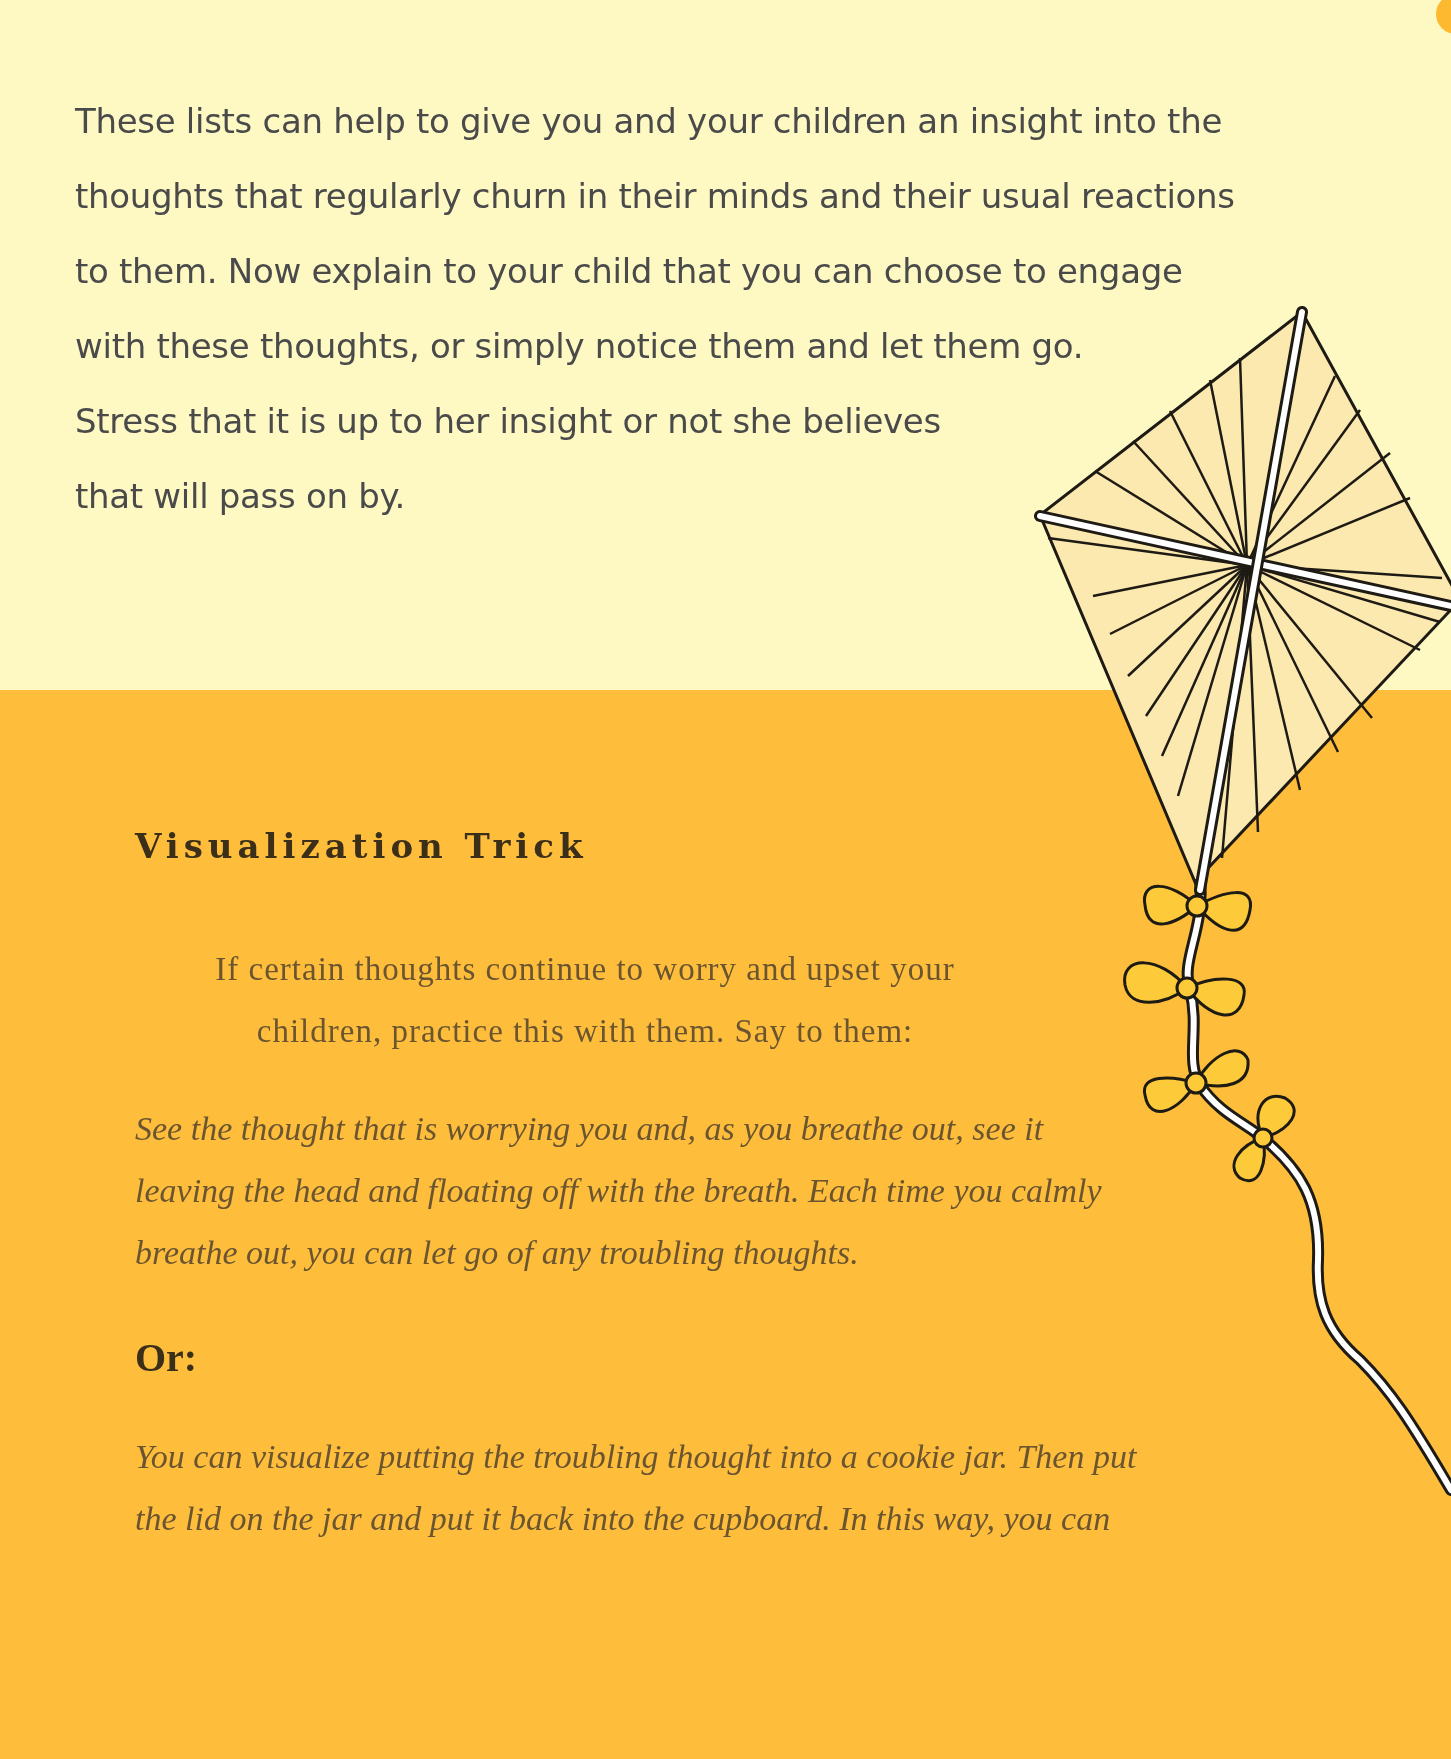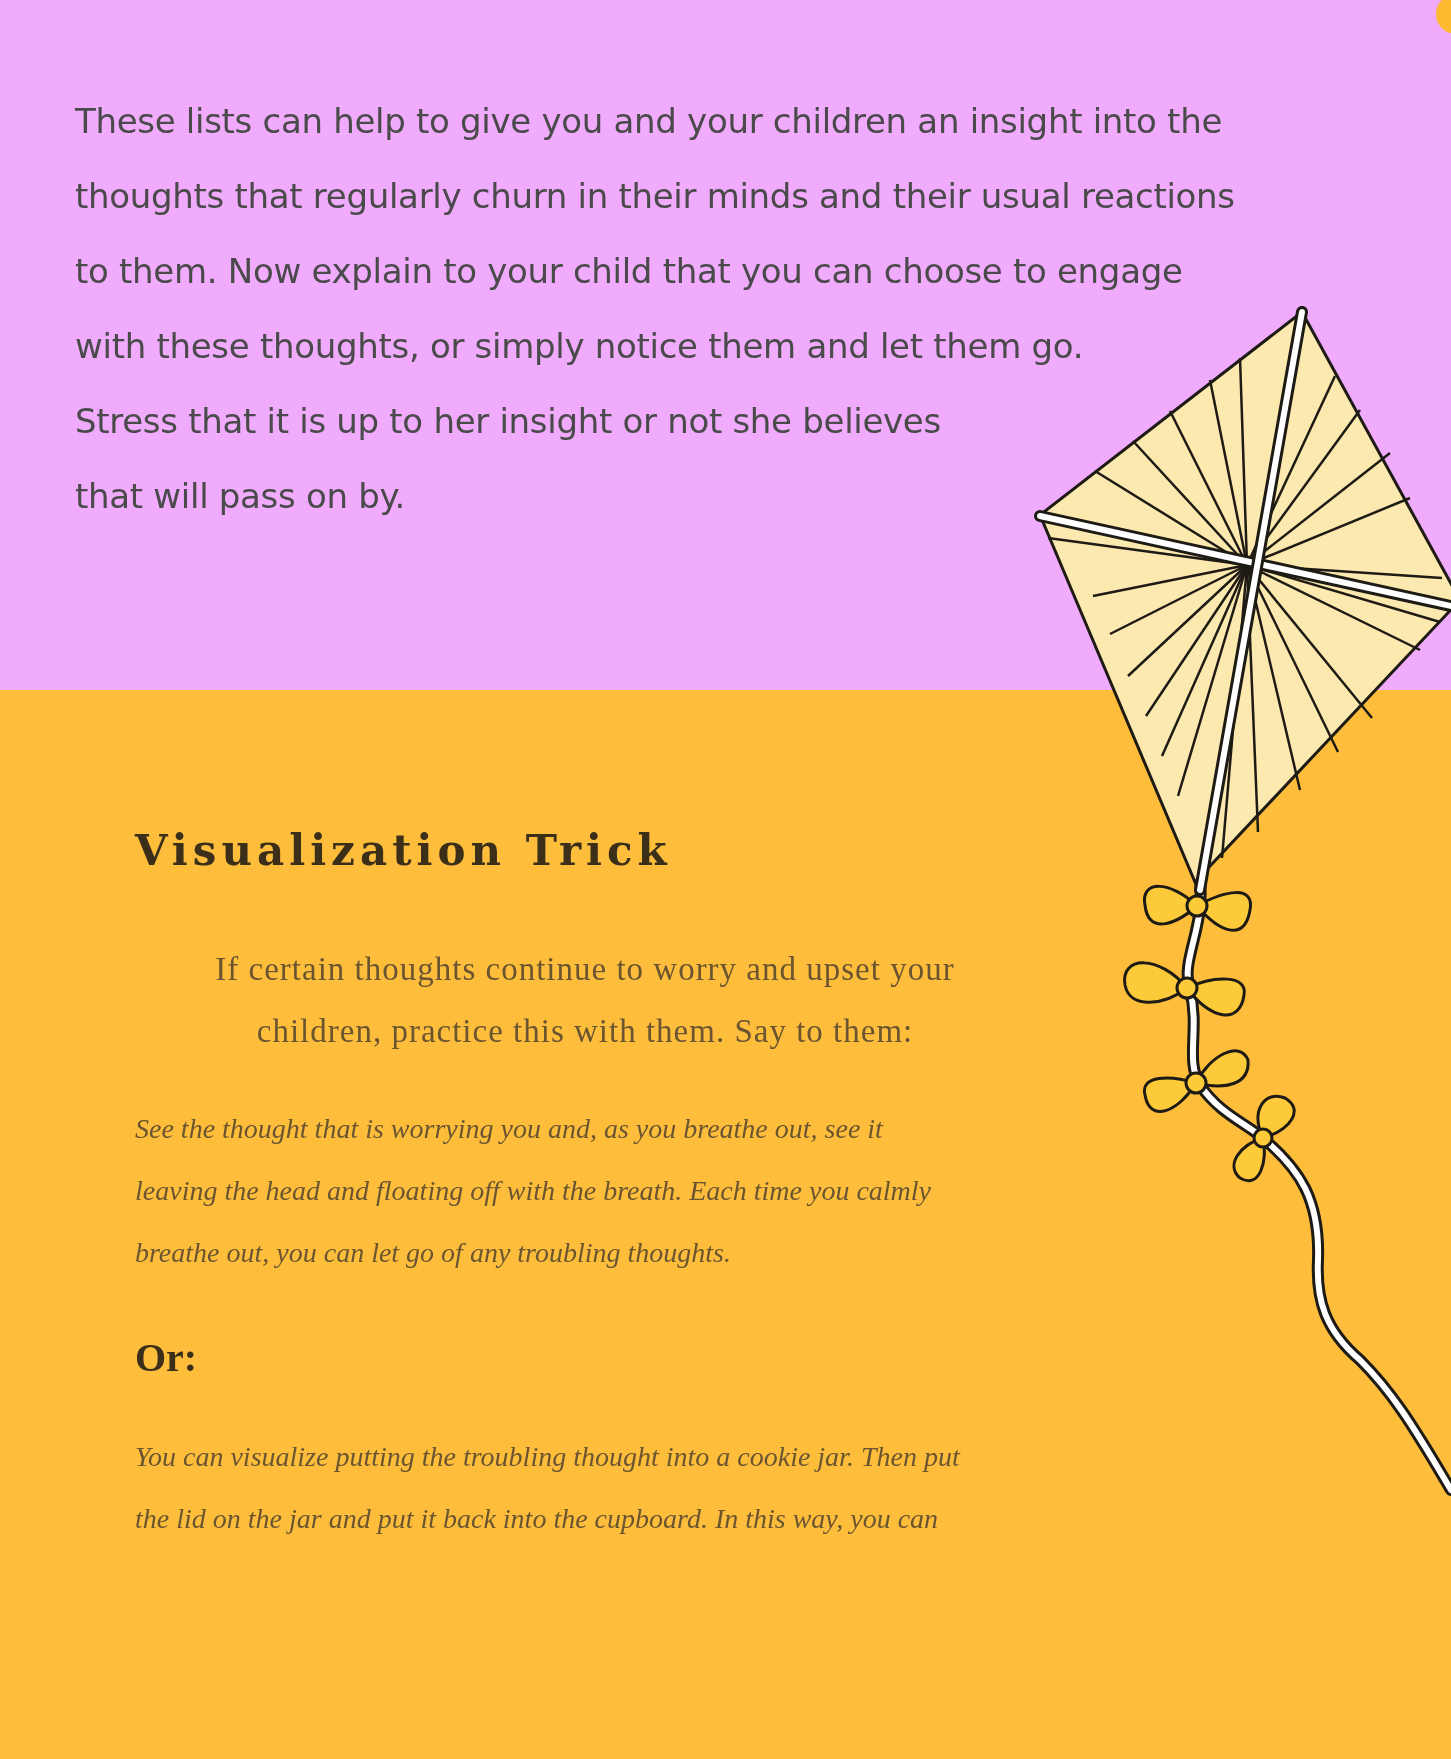--- a/index.html
+++ b/index.html
@@ -2,51 +2,51 @@
 <html><head>
   <meta charset="utf-8">
   <style>
     html, body { margin: 0; padding: 0; }
     body {
       width: 1451px; height: 1759px; position: relative; overflow: hidden;
       background: #ffffff;
     }
     .page { position: absolute; inset: 0; }
     .top-section {
-      position: absolute; left: 0; top: 0; width: 1451px; height: 690px; background: #f0abfc;
+      position: absolute; left: 0; top: 0; width: 1451px; height: 690px; background: #fef9c3;
     }
     .corner-dot {
       position: absolute; left: 1436px; top: -6px; width: 40px; height: 40px; border-radius: 50%;
       background: #FDB92F;
     }
     .intro {
       position: absolute; left: 75px; top: 84px; width: 1150px;
       font-family: "DejaVu Sans", sans-serif; font-weight: 200;
       font-size: 34px; line-height: 75px; color: #3a3a3a; letter-spacing: -0.3px;
     }
     .intro .line { display: block; white-space: nowrap; font-weight: normal; color: #4a4a4a;
       -webkit-text-stroke: 0; }
     .orange-band {
       position: absolute; left: 0; top: 690px; width: 1451px; height: 1069px; background: #FEBE3C;
     }
     .heading {
       position: absolute; left: 135px; top: 826px;
-      font-family: "DejaVu Serif", serif; font-weight: bold; font-size: 42px; letter-spacing: 5px;
+      font-family: "DejaVu Serif", serif; font-weight: bold; font-size: 34px; letter-spacing: 5px;
       color: #3b2f1a; margin: 0;
     }
     .lead {
       position: absolute; left: 135px; top: 938px; width: 900px;
       font-family: "Liberation Serif", serif; font-size: 33px; line-height: 62px; color: #6b5530;
       letter-spacing: 1px;
       text-align: center;
     }
     .lead .line, .quote .line { display: block; white-space: nowrap; }
     .quote {
       position: absolute; left: 135px; width: 1000px;
-      font-family: "Liberation Serif", serif; font-style: italic; font-size: 28px; line-height: 62px;
+      font-family: "Liberation Serif", serif; font-style: italic; font-size: 34px; line-height: 62px;
       color: #6b5530;
     }
     .quote-1 { top: 1098px; }
     .quote-2 { top: 1426px; }
     .or-label {
       position: absolute; left: 135px; top: 1334px;
       font-family: "Liberation Serif", serif; font-weight: bold; font-size: 40px; color: #3b2f1a;
     }
     .kite-svg { position: absolute; left: 0; top: 0; width: 1451px; height: 1759px; pointer-events: none; }
   </style>

